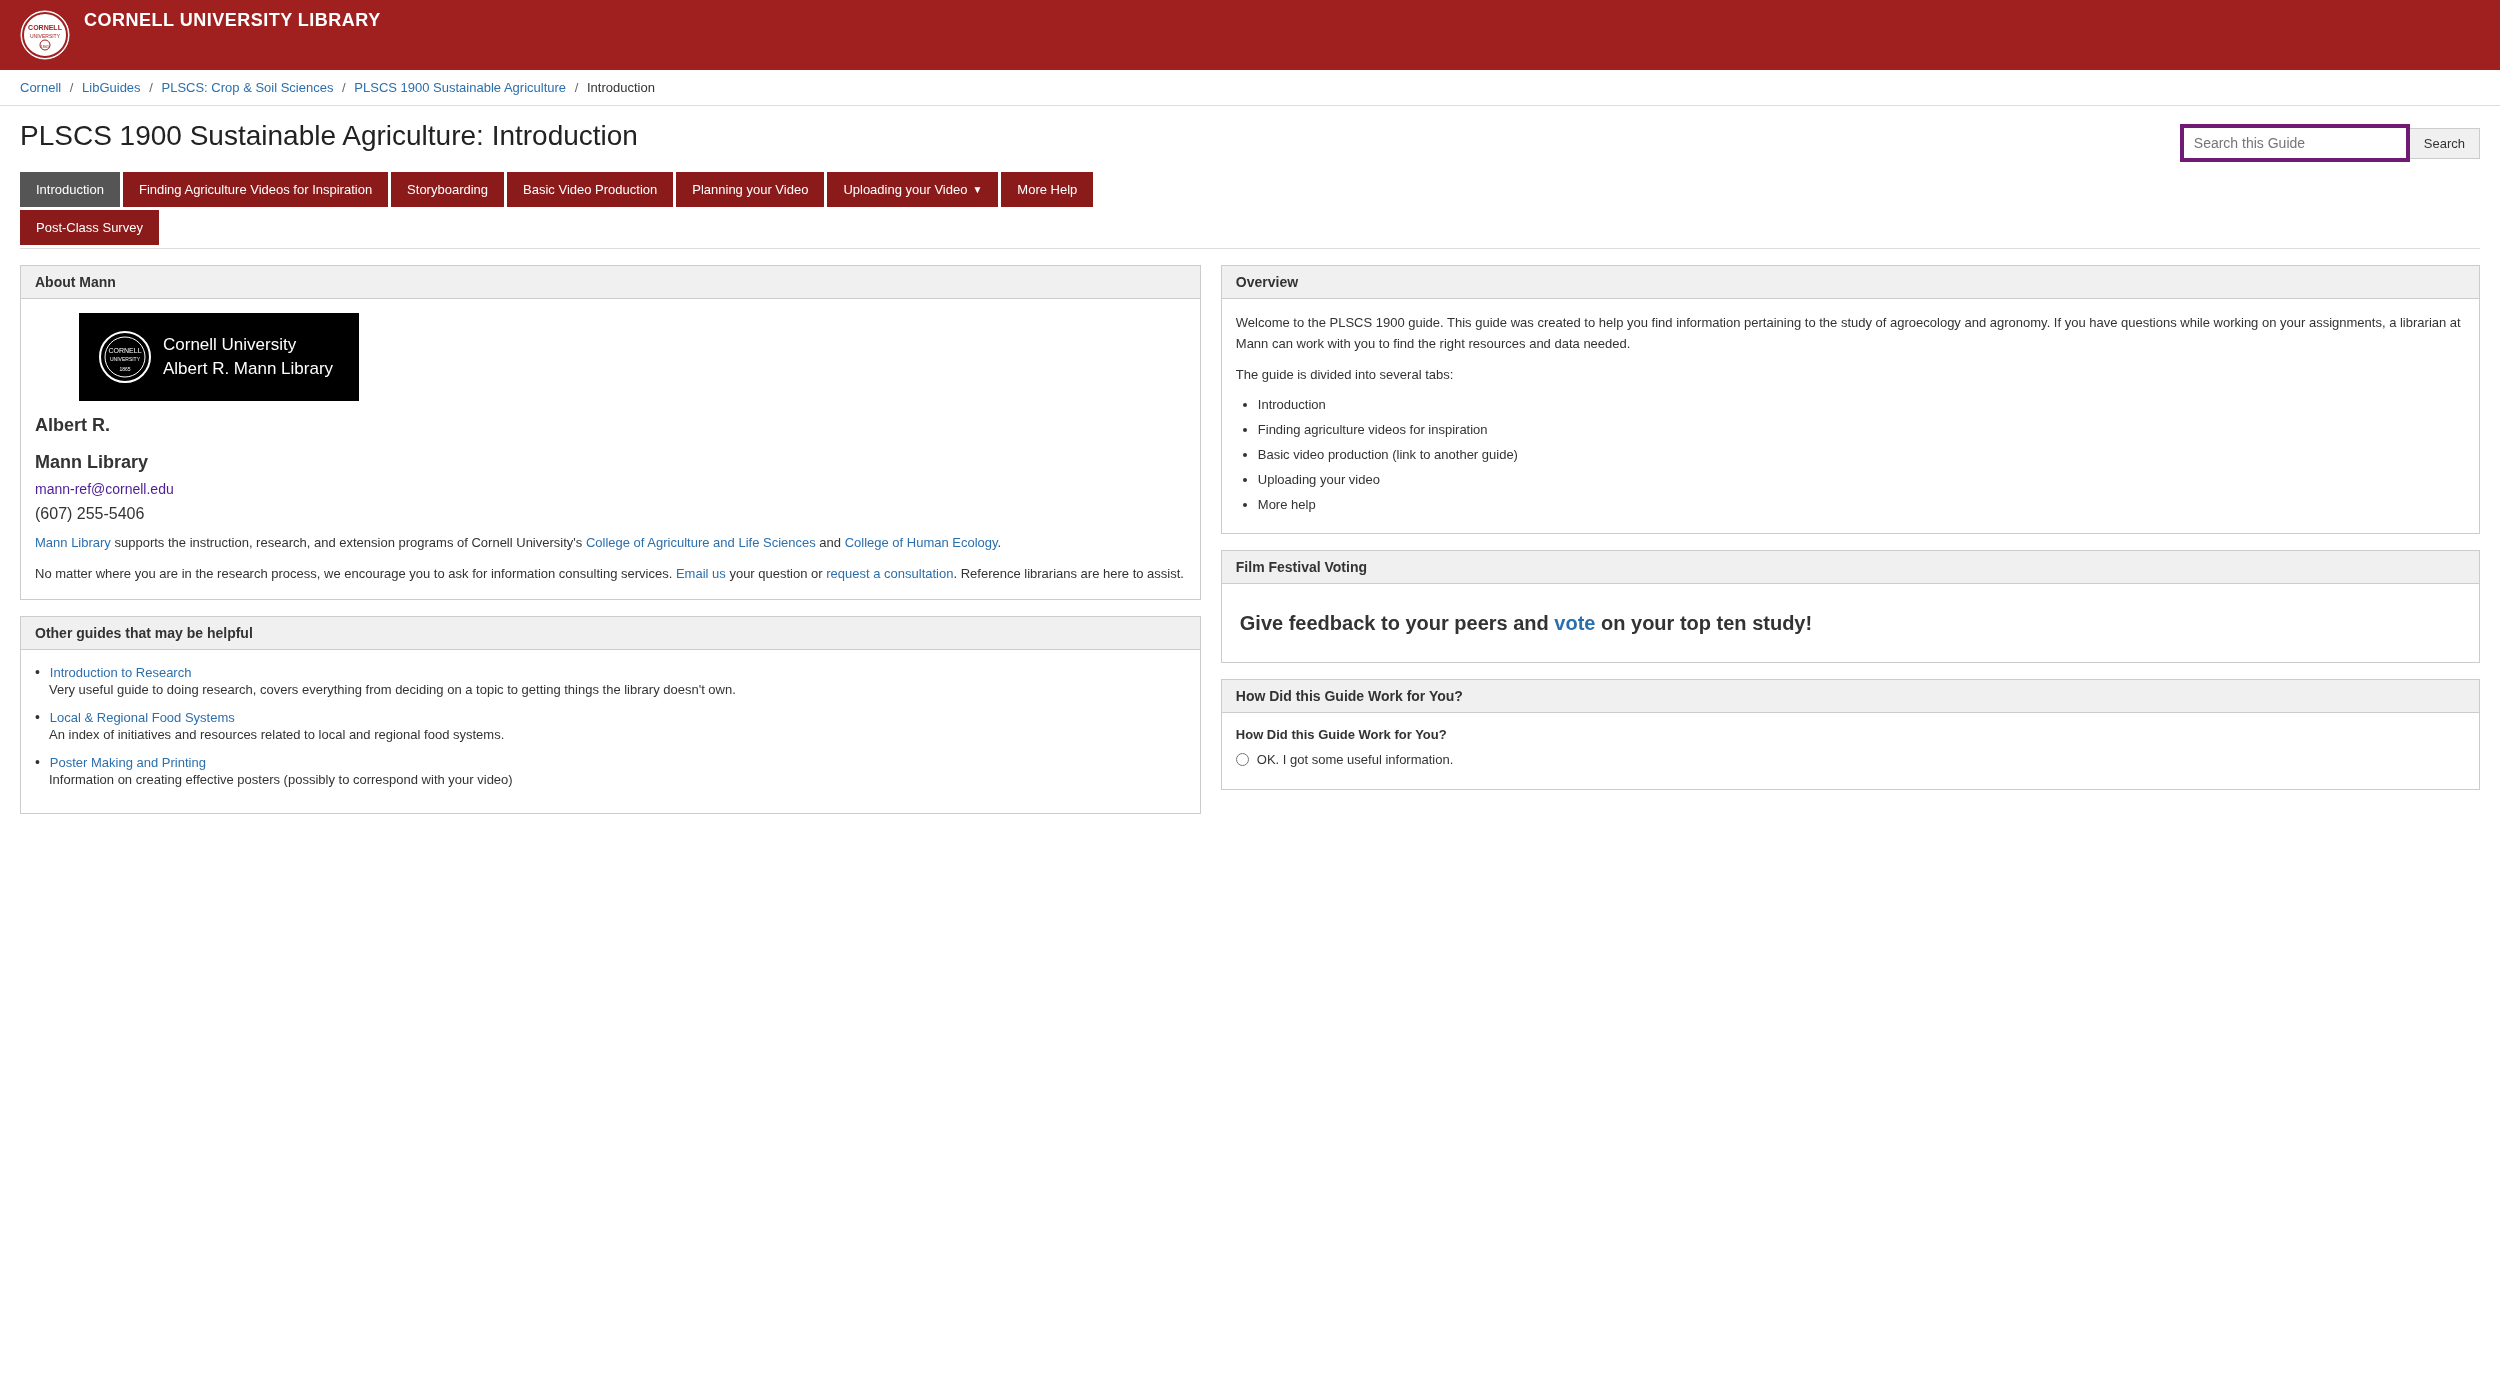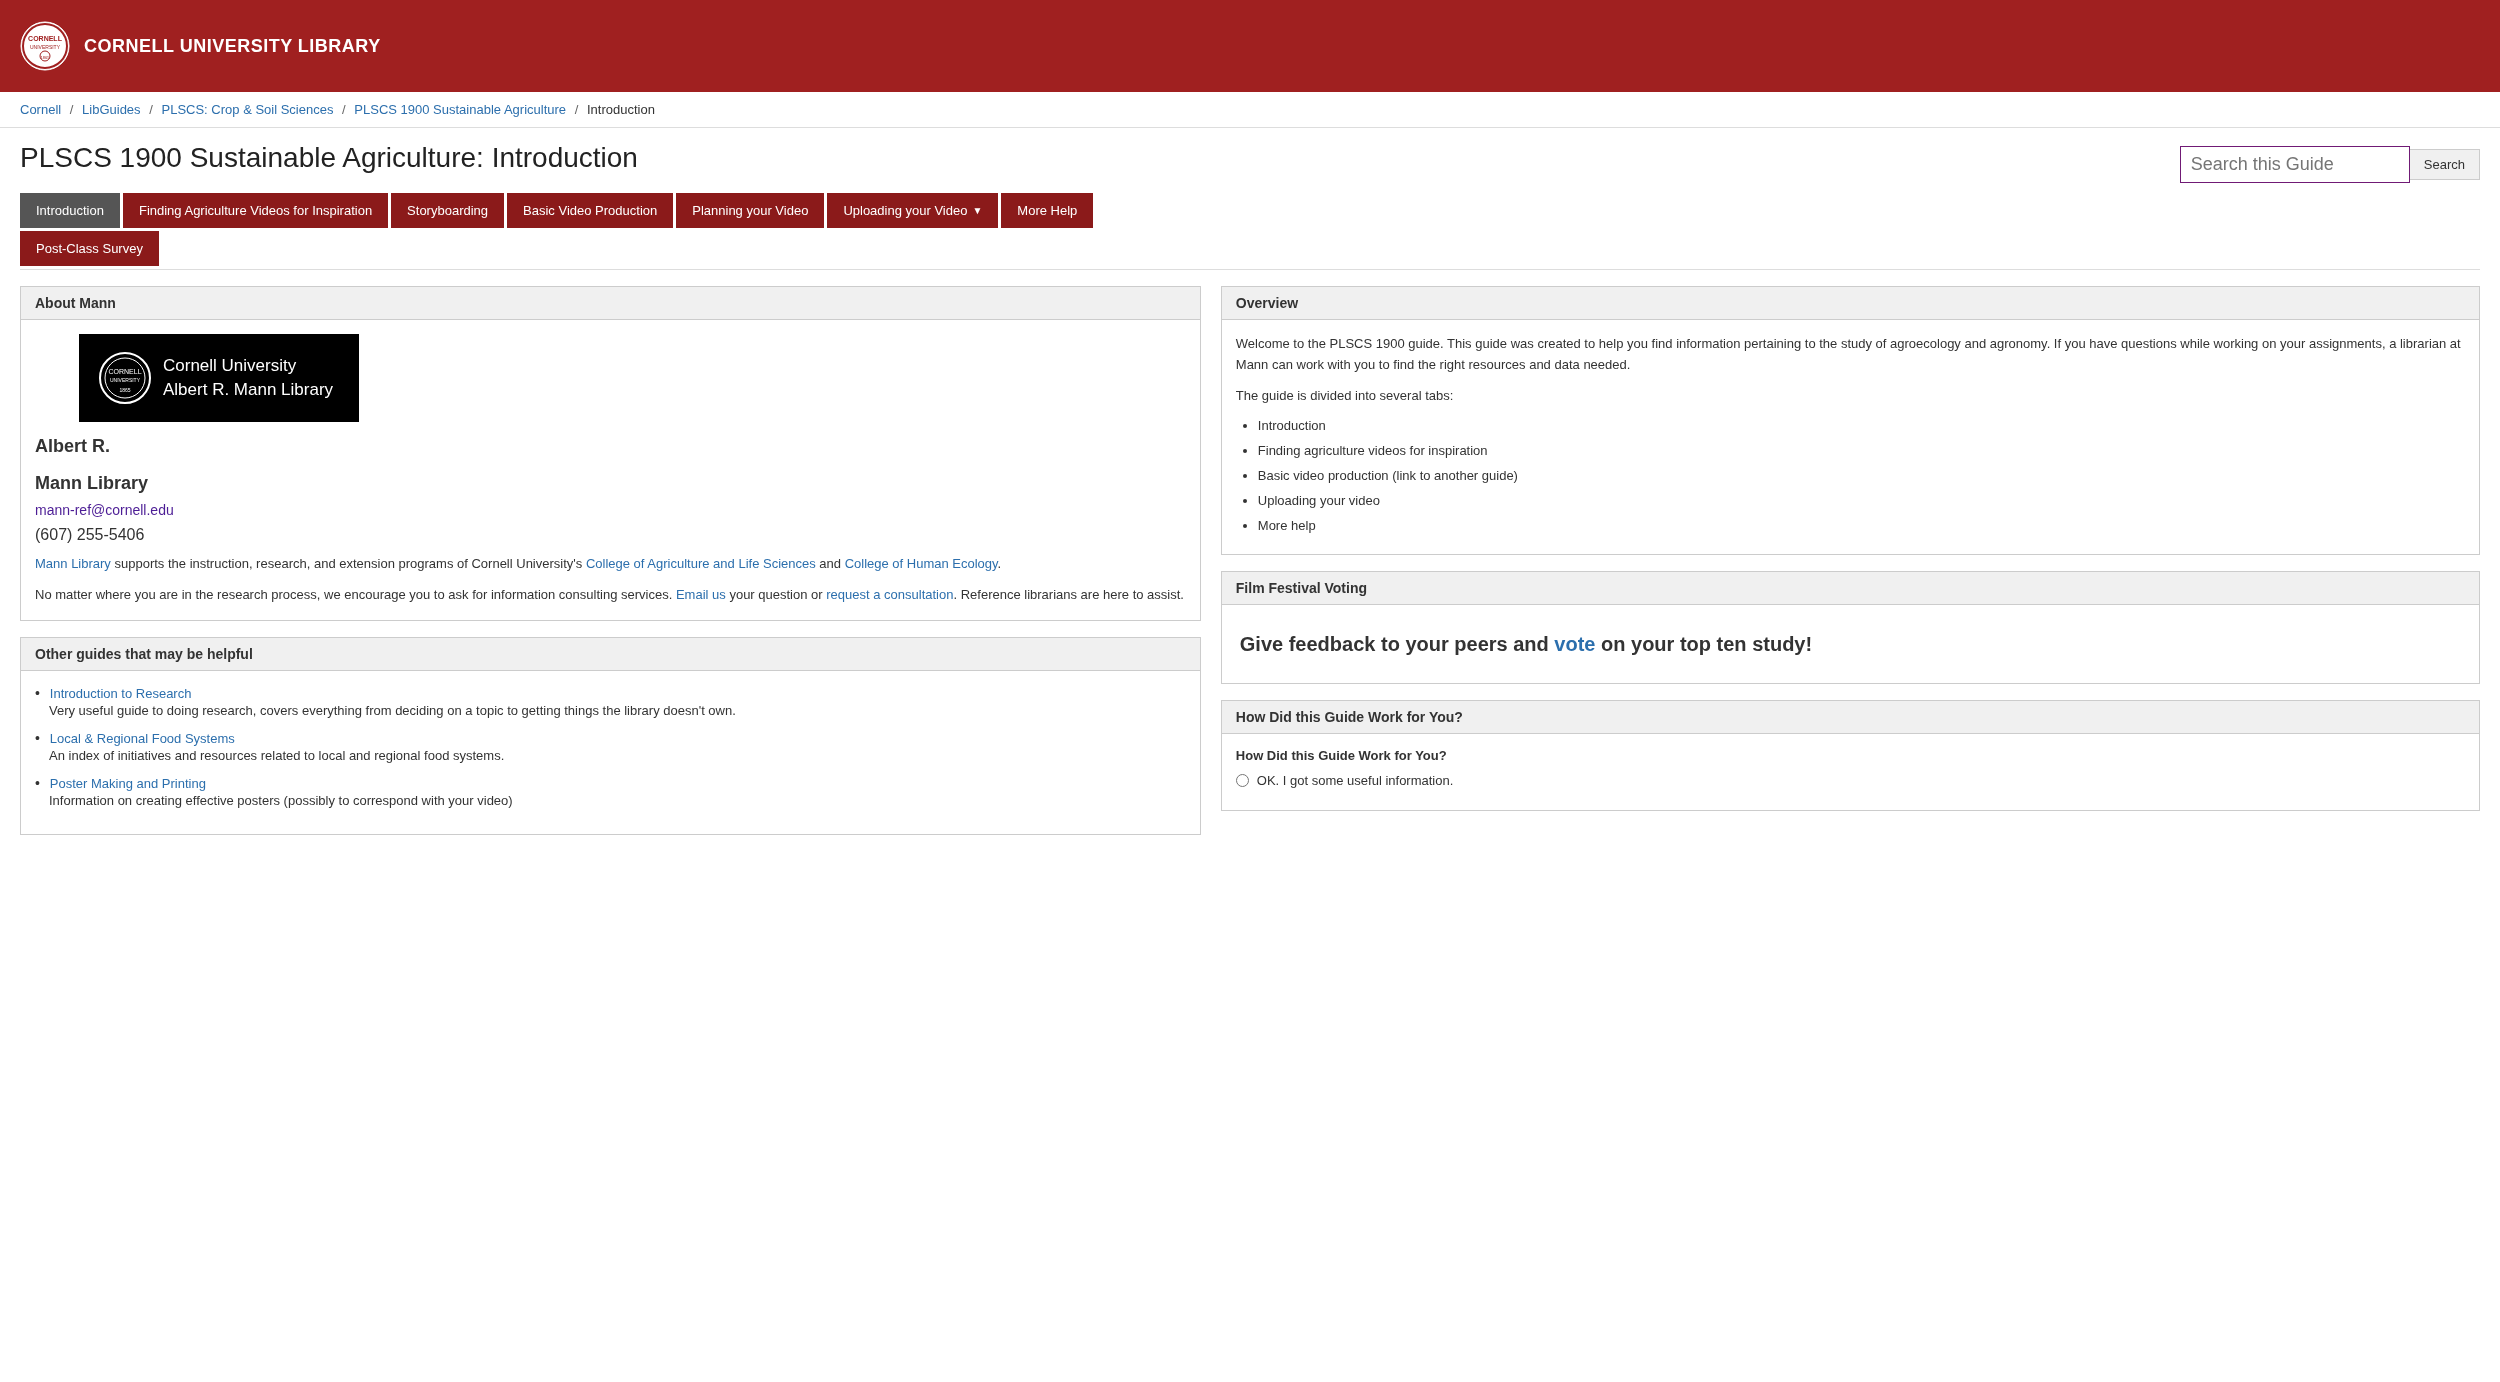--- a/index.html
+++ b/index.html
@@ -1,23 +1,23 @@
 <!DOCTYPE html>
 <html><head>
   <meta charset="utf-8">
   <style>
     * { box-sizing: border-box; margin: 0; padding: 0; }
     body { font-family: Arial, Helvetica, sans-serif; font-size: 14px; color: #333; background: #fff; }
 
     
     .header {
       background-color: #a02020;
-      padding: 21px 20px;
-      display: flex;
-      align-items: center;
+      padding: 10px 20px;
+      display: flex;
+      align-items: flex-start;
       gap: 14px;
     }
     .header-logo {
       width: 50px;
       height: 50px;
     }
     .header-title {
       color: #fff;
       font-size: 18px;
       font-weight: bold;
@@ -49,23 +49,23 @@
       font-weight: normal;
       color: #222;
     }
     .search-area {
       display: flex;
       align-items: center;
       gap: 0;
       margin-top: 4px;
     }
     .search-input {
-      border: 1px solid #701a75;
+      border: 4px solid #701a75;
       padding: 7px 10px;
-      font-size: 18px;
+      font-size: 14px;
       width: 230px;
       outline: none;
     }
     .search-button {
       background: #f0f0f0;
       border: 1px solid #ccc;
       border-left: none;
       padding: 7px 14px;
       font-size: 13px;
       cursor: pointer;

